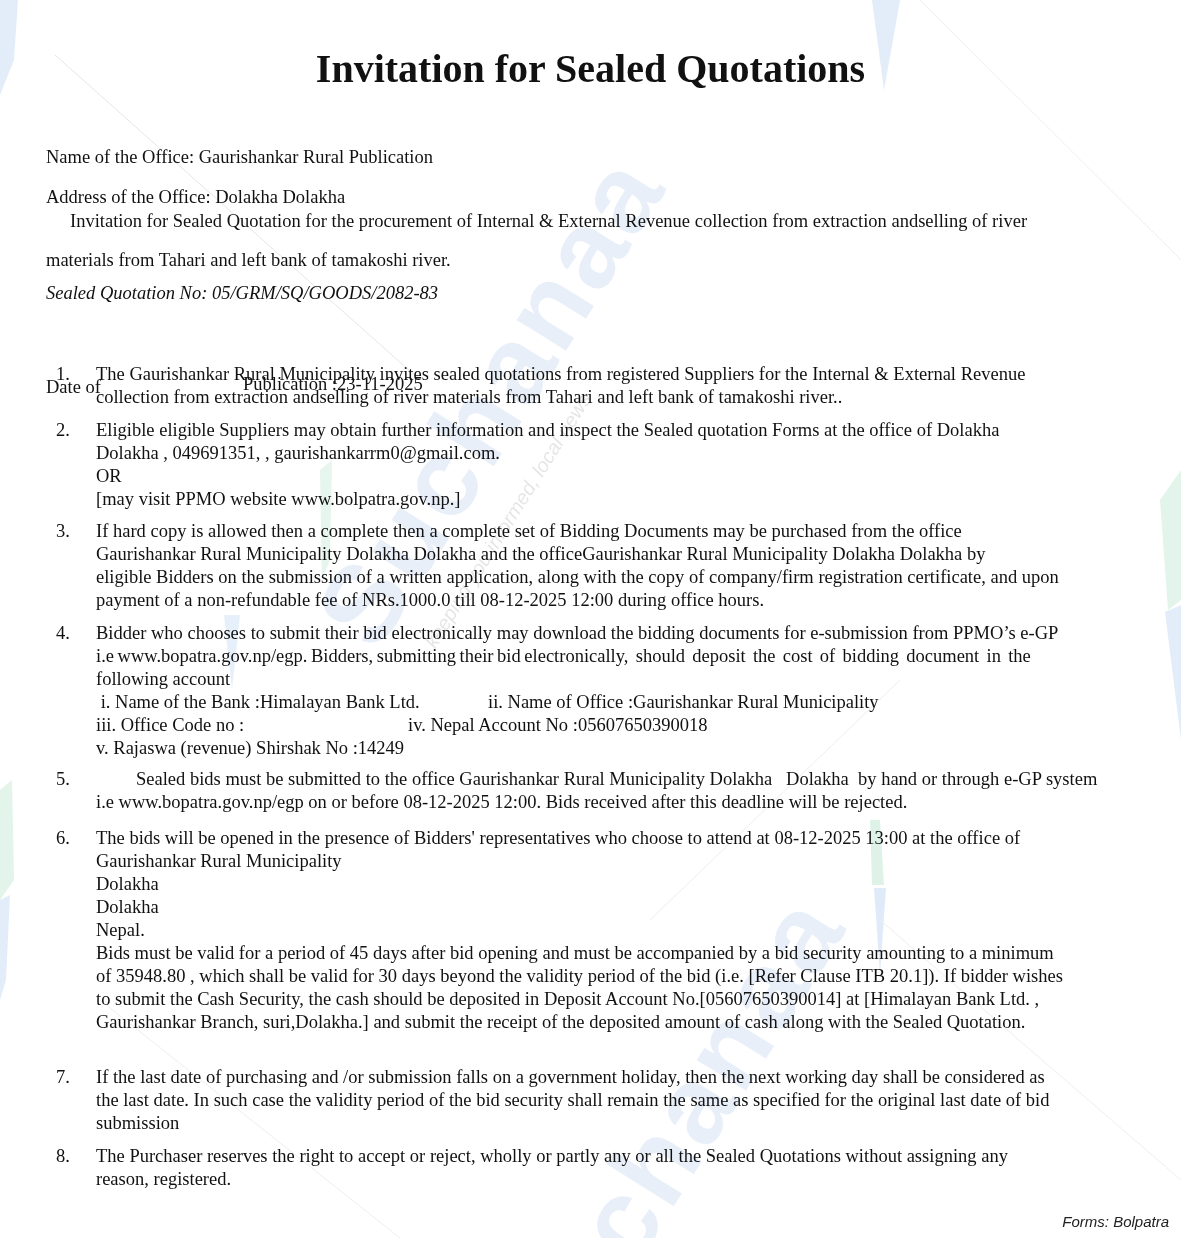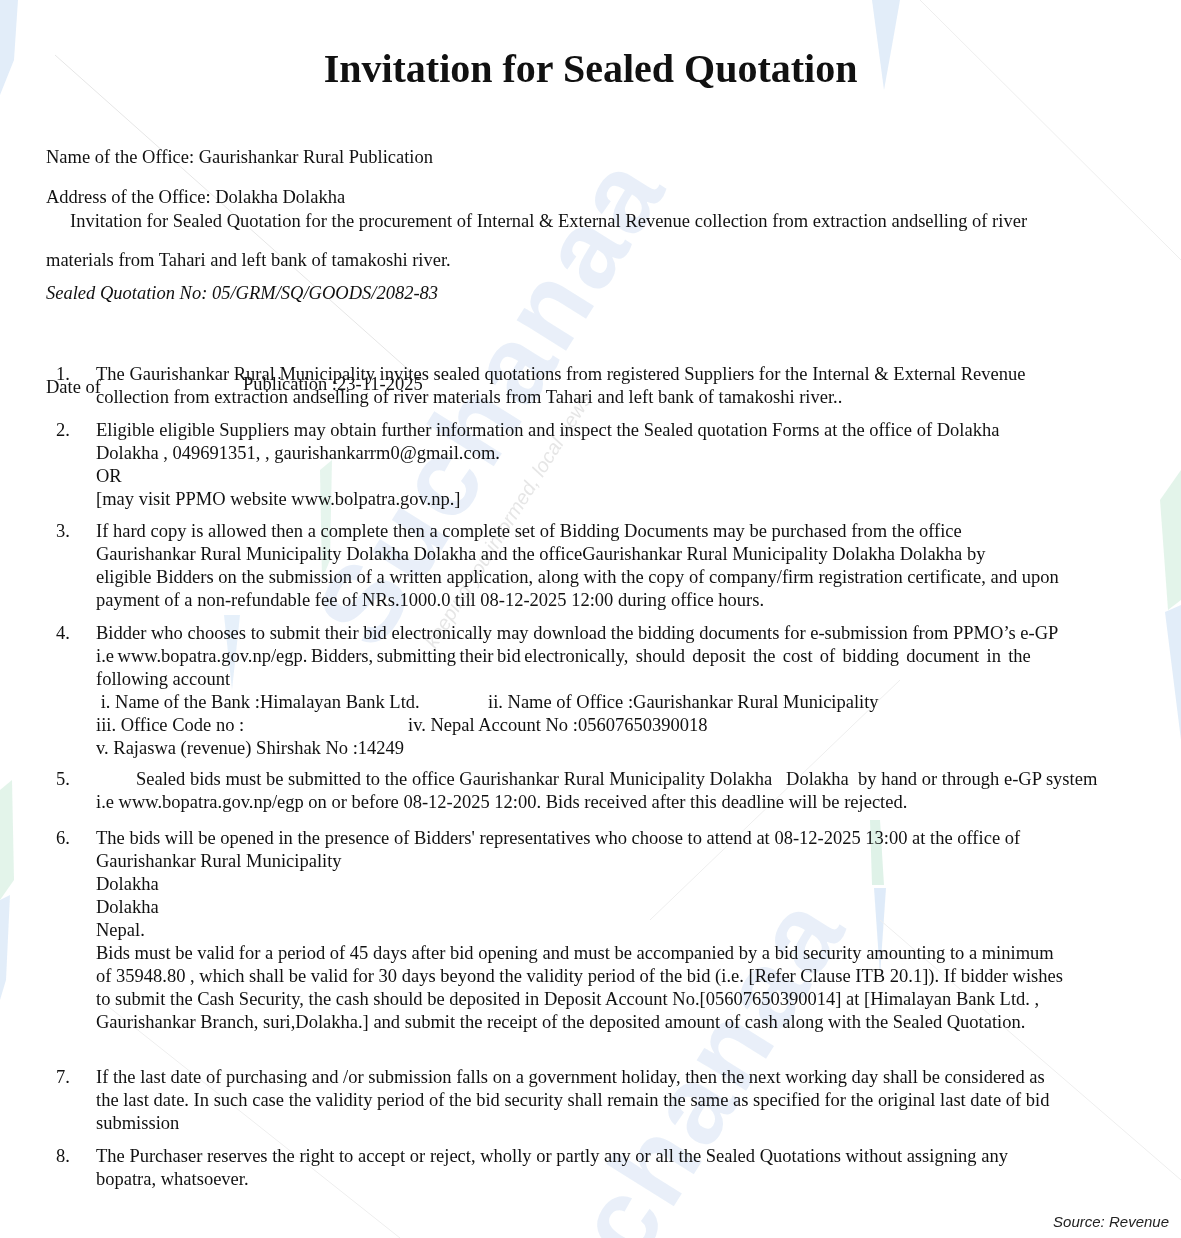--- a/index.html
+++ b/index.html
@@ -58,21 +58,21 @@
     <line x1="920" y1="0" x2="1181" y2="260" stroke="#eeeeee" stroke-width="1"></line>
     <line x1="650" y1="920" x2="900" y2="680" stroke="#eeeeee" stroke-width="1"></line>
     <line x1="880" y1="920" x2="1181" y2="1180" stroke="#eeeeee" stroke-width="1"></line>
     <line x1="100" y1="1000" x2="400" y2="1238" stroke="#eeeeee" stroke-width="1"></line>
   </svg>
   <div class="wm-text" style="left:290px;top:600px;">Suchanaa</div>
   <div class="wm-tag" style="left:420px;top:640px;">keeping you informed, local news</div>
   <div class="wm-text" style="left:470px;top:1340px;">Suchanaa</div>
 </div>
 
-<div class="title">Invitation for Sealed Quotation</div>
+<div class="title">Invitation for Sealed Quotations</div>
 
 <div class="meta-line" style="top:146px;">Name of the Office: Gaurishankar Rural Publication</div>
 <div class="meta-line" style="top:186px;">Address of the Office: Dolakha   Dolakha</div>
 <div class="meta-line" style="top:210px;margin-left:24px;">Invitation for Sealed Quotation for the procurement of Internal &amp; External Revenue collection from extraction andselling of river</div>
 <div class="meta-line" style="top:249px;">materials from Tahari and left bank of tamakoshi river.</div>
 <div class="meta-line" style="top:282px;font-style:italic;">Sealed Quotation No: 05/GRM/SQ/GOODS/2082-83</div>
 <div class="meta-line" style="top:340px;margin-top:36px;">
   <span>Date of</span><span class="date-gap"></span><span style="position:relative;top:-3px;">Publication :23-11-2025</span>
 </div>
 
@@ -149,17 +149,17 @@
     <p>If the last date of purchasing and /or submission falls on a government holiday, then the next working day shall be considered as</p>
     <p>the last date. In such case the validity period of the bid security shall remain the same as specified for the original last date of bid</p>
     <p>submission</p>
   </div>
 </div>
 
 <div class="item" style="top:1145px;">
   <span class="num">8.</span>
   <div class="body">
     <p>The Purchaser reserves the right to accept or reject, wholly or partly any or all the Sealed Quotations without assigning any</p>
-    <p>bopatra, whatsoever.</p>
+    <p>reason, registered.</p>
   </div>
 </div>
 
-<div class="source">Source: Revenue</div>
+<div class="source">Forms: Bolpatra</div>
 
 </body></html>

